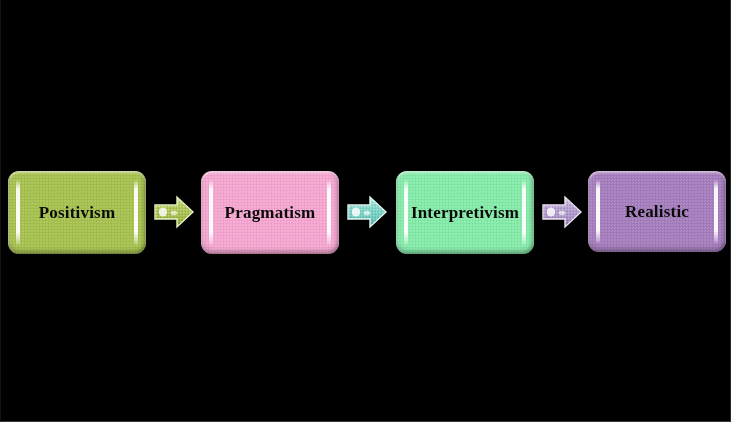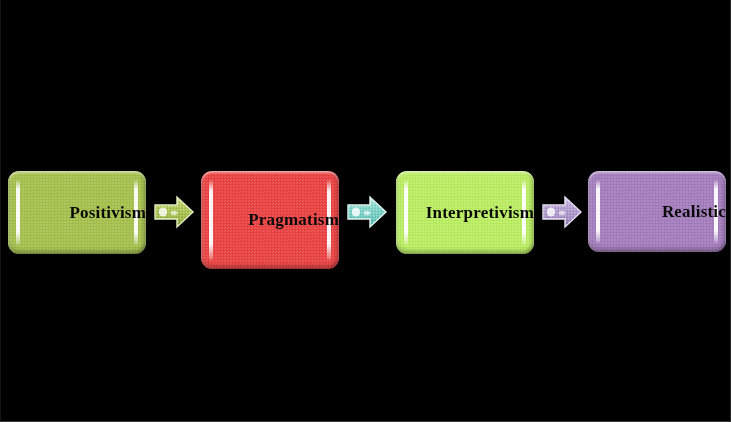--- a/index.html
+++ b/index.html
@@ -28,21 +28,21 @@
     pointer-events: none;
   }
 
   
   .box {
     position: absolute;
     box-sizing: border-box;
     border-radius: 11px;
     display: flex;
     align-items: center;
-    justify-content: flex-end;
+    justify-content: center;
     overflow: hidden;
   }
   
   .box .tex, .arrow .tex {
     position: absolute;
     left: 0; top: 0; right: 0; bottom: 0;
     background-image:
       linear-gradient(45deg, rgba(255,255,255,.17) 25%, transparent 25%, transparent 75%, rgba(255,255,255,.17) 75%),
       linear-gradient(45deg, rgba(0,0,0,.13) 25%, transparent 25%, transparent 75%, rgba(0,0,0,.13) 75%);
     background-size: 3px 3px, 3px 3px;
@@ -125,21 +125,21 @@
           <rect width="1.5" height="1.5" x="1.5" y="1.5" fill="#000000" opacity=".12"></rect>
         </pattern>
       </defs>
       <polygon points="2,11 24,11 24,3 40,18 24,33 24,25 2,25" fill="url(#ag1)" stroke="#e8f2c4" stroke-width="1.4"></polygon>
       <polygon points="2,11 24,11 24,3 40,18 24,33 24,25 2,25" fill="url(#dith1)"></polygon>
       <ellipse cx="10" cy="18" rx="4.2" ry="4.6" fill="#ffffff" opacity=".80"></ellipse>
       <ellipse cx="21" cy="19" rx="3.4" ry="2.2" fill="#ffffff" opacity=".62"></ellipse>
     </svg>
   </div>
 
-  <div class="box" style="left:201px; top:171px; width:138px; height:98px; background:#ef4444;">
+  <div class="box" style="left:201px; top:171px; width:138px; height:83px; background:#f9a8d4;">
     <span class="tex"></span>
     <span class="bevel"></span>
     <span class="glint-l"></span>
     <span class="glint-r"></span>
     <span class="label">Pragmatism</span>
   </div>
 
   <div class="arrow" style="left:346px; top:194px; width:42px; height:36px;">
     <svg width="42" height="36" viewBox="0 0 42 36">
       <defs>
@@ -155,21 +155,21 @@
           <rect width="1.5" height="1.5" x="1.5" y="1.5" fill="#000000" opacity=".10"></rect>
         </pattern>
       </defs>
       <polygon points="2,11 24,11 24,3 40,18 24,33 24,25 2,25" fill="url(#ag2)" stroke="#e2f6f2" stroke-width="1.4"></polygon>
       <polygon points="2,11 24,11 24,3 40,18 24,33 24,25 2,25" fill="url(#dith2)"></polygon>
       <ellipse cx="10" cy="18" rx="4.2" ry="4.6" fill="#ffffff" opacity=".82"></ellipse>
       <ellipse cx="21" cy="19" rx="3.4" ry="2.2" fill="#ffffff" opacity=".64"></ellipse>
     </svg>
   </div>
 
-  <div class="box" style="left:396px; top:171px; width:138px; height:83px; background:#bef264;">
+  <div class="box" style="left:396px; top:171px; width:138px; height:83px; background:#86efac;">
     <span class="tex"></span>
     <span class="bevel"></span>
     <span class="glint-l"></span>
     <span class="glint-r"></span>
     <span class="label">Interpretivism</span>
   </div>
 
   <div class="arrow" style="left:541px; top:194px; width:42px; height:36px;">
     <svg width="42" height="36" viewBox="0 0 42 36">
       <defs>

